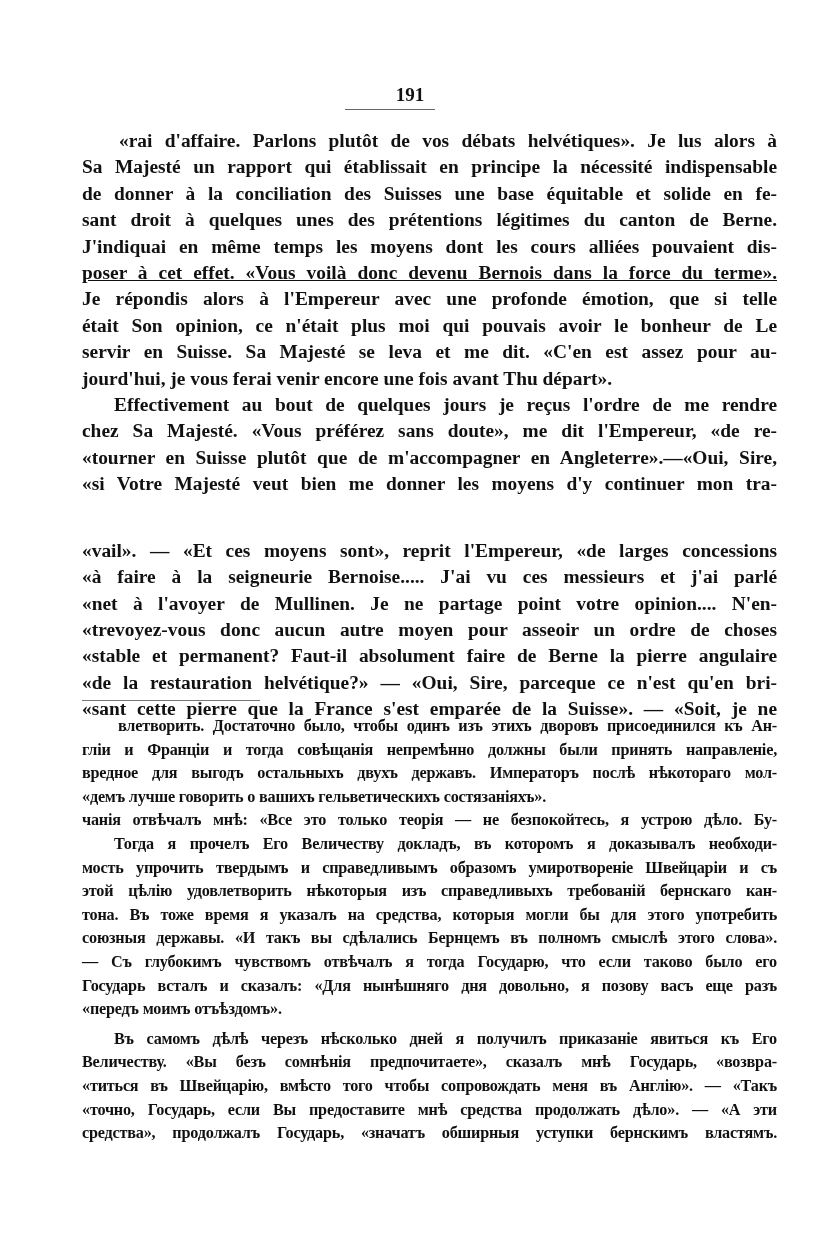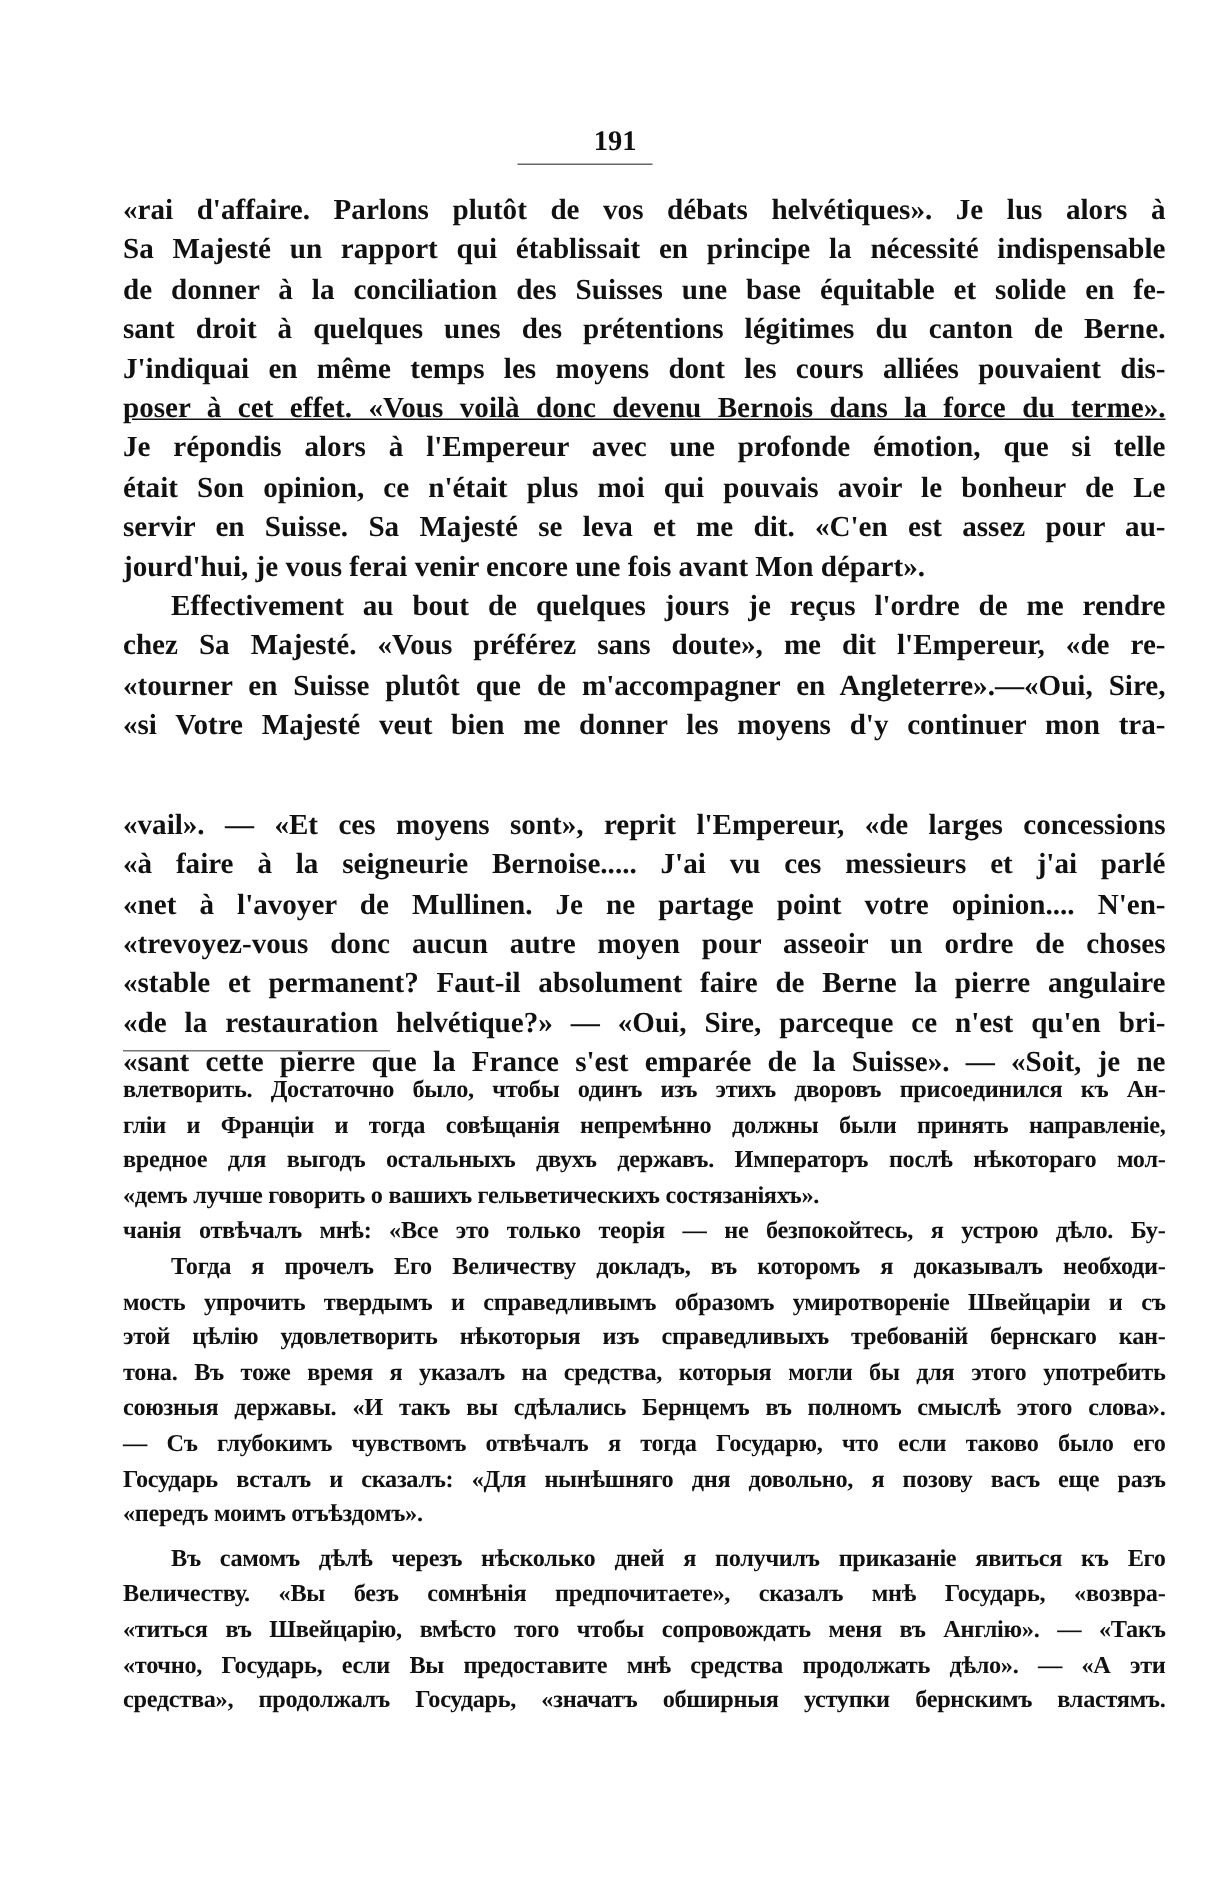--- a/index.html
+++ b/index.html
@@ -27,51 +27,51 @@
   .translation .line.last { text-align-last: left; }
 </style>
 </head>
 <body>
 
 <div class="page-number">191</div>
 <div class="page-rule"></div>
 
 <div class="main-text">
   <p style="margin:0">
-    <span class="line" style="white-space: nowrap;"><span style="white-space: nowrap; word-spacing: 0px;">«rai d'affaire. Parlons plutôt de vos débats helvétiques». Je lus alors à</span></span>
+    <span class="line" style="white-space: nowrap; margin-left: 37px;"><span style="white-space: nowrap; word-spacing: 0px;">«rai d'affaire. Parlons plutôt de vos débats helvétiques». Je lus alors à</span></span>
     <span class="line" style="white-space: nowrap;"><span style="white-space: nowrap; word-spacing: 0px;">Sa Majesté un rapport qui établissait en principe la nécessité indispensable</span></span>
     <span class="line" style="white-space: nowrap;"><span style="white-space: nowrap; word-spacing: 0px;">de donner à la conciliation des Suisses une base équitable et solide en fe-</span></span>
     <span class="line" style="white-space: nowrap;"><span style="white-space: nowrap; word-spacing: 0px;">sant droit à quelques unes des prétentions légitimes du canton de Berne.</span></span>
     <span class="line" style="white-space: nowrap;"><span style="white-space: nowrap; word-spacing: 0px;">J'indiquai en même temps les moyens dont les cours alliées pouvaient dis-</span></span>
     <span class="line" style="white-space: nowrap;"><span style="white-space: nowrap; word-spacing: 0px; text-decoration: underline;">poser à cet effet. «Vous voilà donc devenu Bernois dans la force du terme».</span></span>
     <span class="line" style="white-space: nowrap;"><span style="white-space: nowrap; word-spacing: 0px;">Je répondis alors à l'Empereur avec une profonde émotion, que si telle</span></span>
     <span class="line" style="white-space: nowrap;"><span style="white-space: nowrap; word-spacing: 0px;">était Son opinion, ce n'était plus moi qui pouvais avoir le bonheur de Le</span></span>
     <span class="line" style="white-space: nowrap;"><span style="white-space: nowrap; word-spacing: 0px;">servir en Suisse. Sa Majesté se leva et me dit. «C'en est assez pour au-</span></span>
-    <span class="line last" style="white-space: nowrap;"><span style="white-space: nowrap;">jourd'hui, je vous ferai venir encore une fois avant Mon départ».</span></span>
+    <span class="line last" style="white-space: nowrap;"><span style="white-space: nowrap;">jourd'hui, je vous ferai venir encore une fois avant Thu départ».</span></span>
   </p>
   <p style="margin:0">
     <span class="line indent" style="white-space: nowrap;"><span style="white-space: nowrap; word-spacing: 0px;">Effectivement au bout de quelques jours je reçus l'ordre de me rendre</span></span>
     <span class="line" style="white-space: nowrap;"><span style="white-space: nowrap; word-spacing: 0px;">chez Sa Majesté. «Vous préférez sans doute», me dit l'Empereur, «de re-</span></span>
     <span class="line" style="white-space: nowrap;"><span style="white-space: nowrap; word-spacing: 0px;">«tourner en Suisse plutôt que de m'accompagner en Angleterre».—«Oui, Sire,</span></span>
     <span class="line" style="white-space: nowrap;"><span style="white-space: nowrap; word-spacing: 0px;">«si Votre Majesté veut bien me donner les moyens d'y continuer mon tra-</span></span>
     <span class="line" style="white-space: nowrap; margin-top: 40px;"><span style="white-space: nowrap; word-spacing: 0px;">«vail». — «Et ces moyens sont», reprit l'Empereur, «de larges concessions</span></span>
     <span class="line" style="white-space: nowrap;"><span style="white-space: nowrap; word-spacing: 0px;">«à faire à la seigneurie Bernoise..... J'ai vu ces messieurs et j'ai parlé</span></span>
     <span class="line" style="white-space: nowrap;"><span style="white-space: nowrap; word-spacing: 0px;">«net à l'avoyer de Mullinen. Je ne partage point votre opinion.... N'en-</span></span>
     <span class="line" style="white-space: nowrap;"><span style="white-space: nowrap; word-spacing: 0px;">«trevoyez-vous donc aucun autre moyen pour asseoir un ordre de choses</span></span>
     <span class="line" style="white-space: nowrap;"><span style="white-space: nowrap; word-spacing: 0px;">«stable et permanent? Faut-il absolument faire de Berne la pierre angulaire</span></span>
     <span class="line" style="white-space: nowrap;"><span style="white-space: nowrap; word-spacing: 0px;">«de la restauration helvétique?» — «Oui, Sire, parceque ce n'est qu'en bri-</span></span>
     <span class="line" style="white-space: nowrap;"><span style="white-space: nowrap; word-spacing: 0px;">«sant cette pierre que la France s'est emparée de la Suisse». — «Soit, je ne</span></span>
   </p>
 </div>
 
 <div class="footnote-rule"></div>
 
 <div class="translation">
   <p style="margin:0">
-    <span class="line" style="white-space: nowrap;"><span style="white-space: nowrap; word-spacing: 0px;">влетворить. Достаточно было, чтобы одинъ изъ этихъ дворовъ присоединился къ Ан-</span></span>
+    <span class="line" style="white-space: nowrap; margin-left: 36px;"><span style="white-space: nowrap; word-spacing: 0px;">влетворить. Достаточно было, чтобы одинъ изъ этихъ дворовъ присоединился къ Ан-</span></span>
     <span class="line" style="white-space: nowrap;"><span style="white-space: nowrap; word-spacing: 0px;">гліи и Франціи и тогда совѣщанія непремѣнно должны были принять направленіе,</span></span>
     <span class="line" style="white-space: nowrap;"><span style="white-space: nowrap; word-spacing: 0px;">вредное для выгодъ остальныхъ двухъ державъ. Императоръ послѣ нѣкотораго мол-</span></span>
     <span class="line last" style="white-space: nowrap;"><span style="white-space: nowrap;">«демъ лучше говорить о вашихъ гельветическихъ состязаніяхъ».</span></span>
     <span class="line" style="white-space: nowrap;"><span style="white-space: nowrap; word-spacing: 0px;">чанія отвѣчалъ мнѣ: «Все это только теорія — не безпокойтесь, я устрою дѣло. Бу-</span></span>
   </p>
   <p style="margin:0">
     <span class="line indent" style="white-space: nowrap;"><span style="white-space: nowrap; word-spacing: 0px;">Тогда я прочелъ Его Величеству докладъ, въ которомъ я доказывалъ необходи-</span></span>
     <span class="line" style="white-space: nowrap;"><span style="white-space: nowrap; word-spacing: 0px;">мость упрочить твердымъ и справедливымъ образомъ умиротвореніе Швейцаріи и съ</span></span>
     <span class="line" style="white-space: nowrap;"><span style="white-space: nowrap; word-spacing: 0px;">этой цѣлію удовлетворить нѣкоторыя изъ справедливыхъ требованій бернскаго кан-</span></span>
     <span class="line" style="white-space: nowrap;"><span style="white-space: nowrap; word-spacing: 0px;">тона. Въ тоже время я указалъ на средства, которыя могли бы для этого употребить</span></span>

